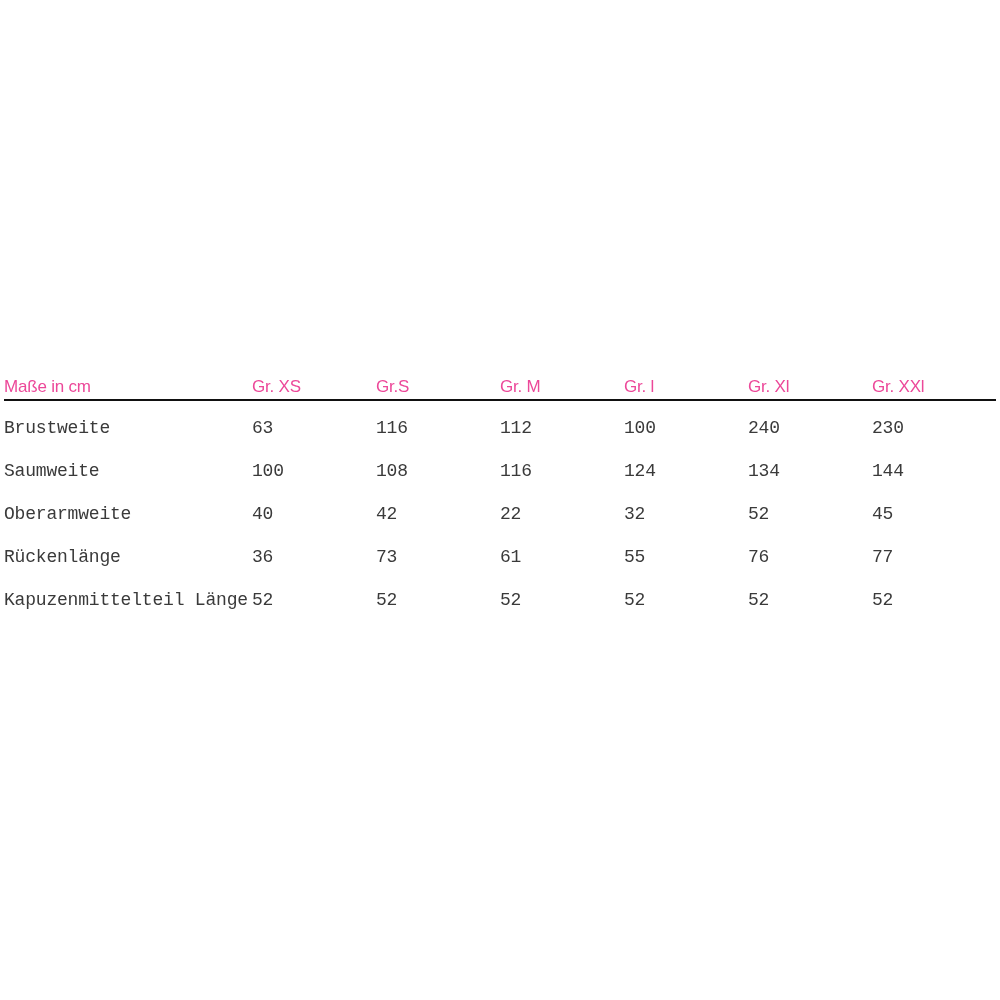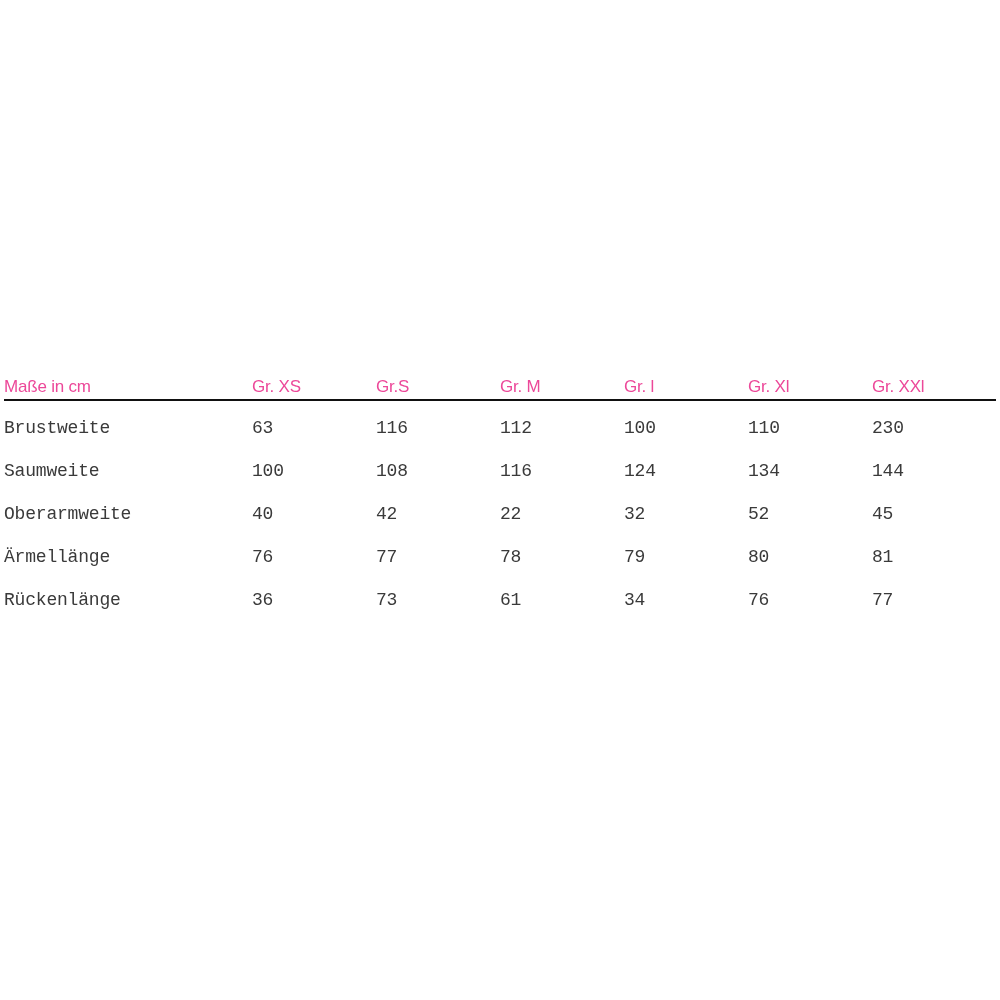--- a/index.html
+++ b/index.html
@@ -80,21 +80,21 @@
         <th>Gr. XXl</th>
       </tr>
     </thead>
     <tbody>
       <tr>
         <td>Brustweite</td>
         <td>63</td>
         <td>116</td>
         <td>112</td>
         <td>100</td>
-        <td>110</td>
+        <td>240</td>
         <td>230</td>
       </tr>
       <tr>
         <td>Saumweite</td>
         <td>100</td>
         <td>108</td>
         <td>116</td>
         <td>124</td>
         <td>134</td>
         <td>144</td>
@@ -102,34 +102,25 @@
       <tr>
         <td>Oberarmweite</td>
         <td>40</td>
         <td>42</td>
         <td>22</td>
         <td>32</td>
         <td>52</td>
         <td>45</td>
       </tr>
       <tr>
-        <td>Ärmellänge</td>
-        <td>76</td>
-        <td>77</td>
-        <td>78</td>
-        <td>79</td>
-        <td>80</td>
-        <td>81</td>
-      </tr>
-      <tr>
         <td>Rückenlänge</td>
         <td>36</td>
         <td>73</td>
         <td>61</td>
-        <td>34</td>
+        <td>55</td>
         <td>76</td>
         <td>77</td>
       </tr>
       <tr>
         <td>Kapuzenmittelteil Länge</td>
         <td>52</td>
         <td>52</td>
         <td>52</td>
         <td>52</td>
         <td>52</td>

